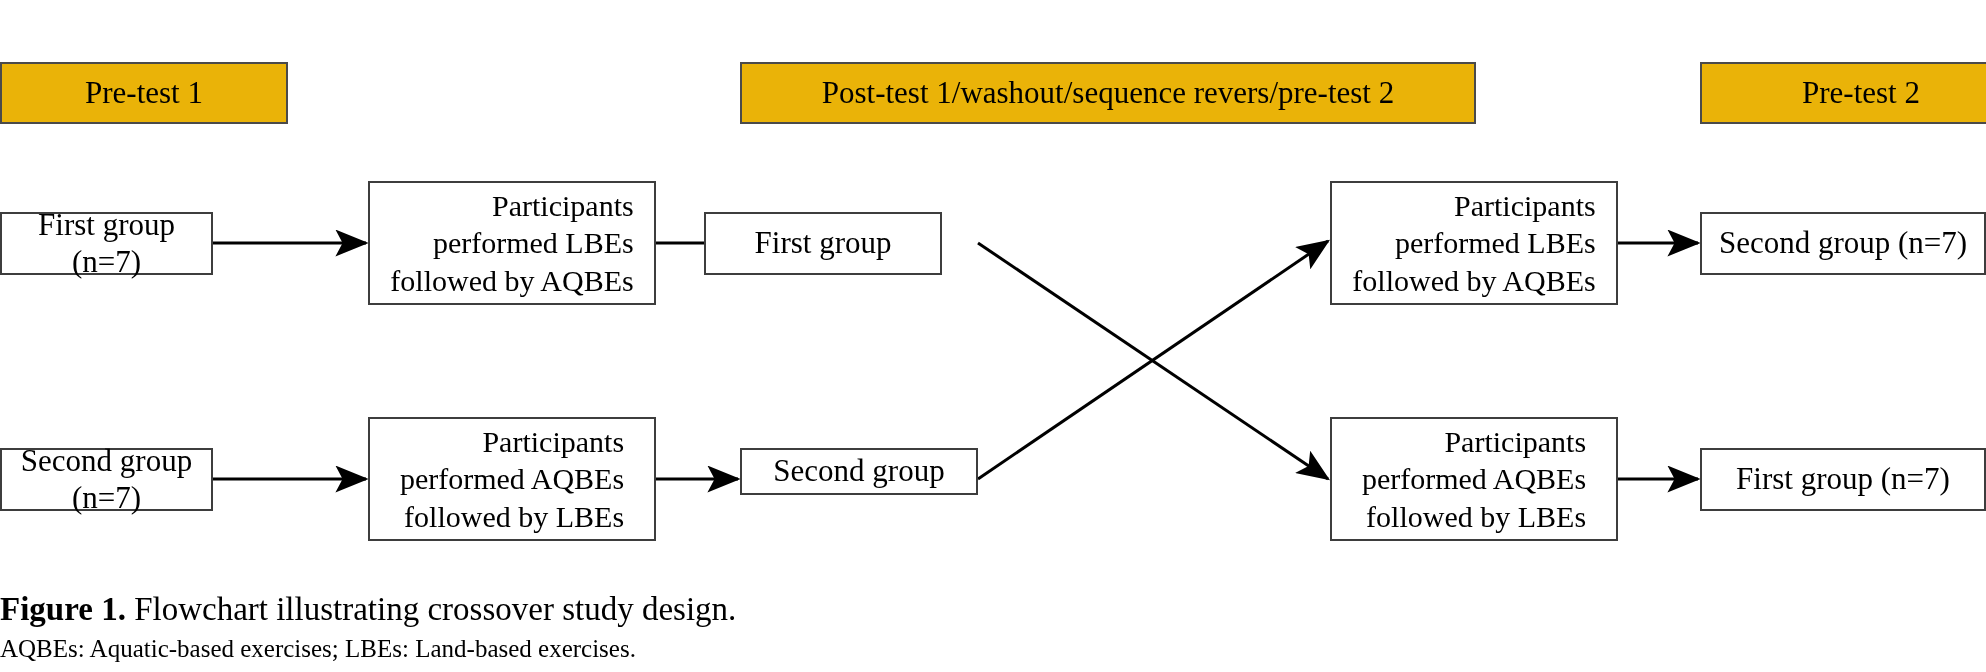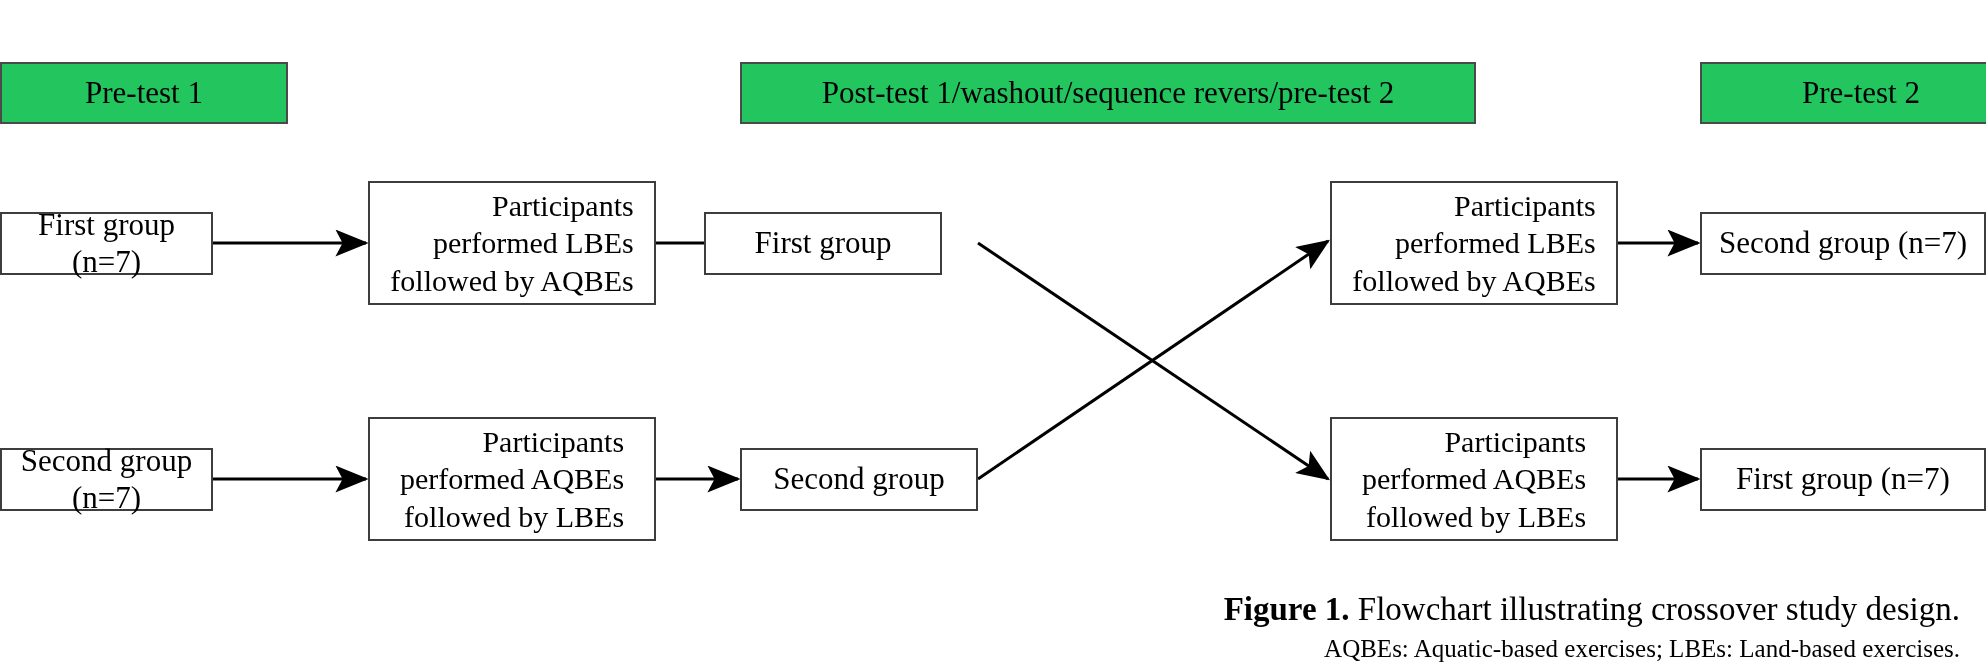--- a/index.html
+++ b/index.html
@@ -31,21 +31,21 @@
     align-items: center;
     justify-content: center;
     text-align: center;
     line-height: 1.18;
     font-size: 31px;
     padding: 2px 6px;
     z-index: 3;
   }
 
   .header-node {
-    background: #22c55e;
+    background: #eab308;
     border: 2px solid #4a4a4a;
     font-size: 31px;
   }
 
   .multiline {
     font-size: 30px;
     line-height: 1.24;
     white-space: pre-line;
     text-align: right;
   }
@@ -65,31 +65,29 @@
   #caption-block {
     position: absolute;
     left: 0;
     top: 592px;
     width: 1960px;
   }
   #caption-main {
     font-size: 33px;
     line-height: 1.05;
     white-space: nowrap;
-    text-align: right;
   }
   #caption-main .cap-label {
     font-weight: bold;
   }
   #caption-note {
     font-size: 25px;
     margin-top: 9px;
     line-height: 1.05;
     white-space: nowrap;
-    text-align: right;
   }
 </style>
 </head>
 <body>
 
 <div id="figure-root">
 
   <div class="node header-node" style="left:0px; top:62px; width:288px; height:62px;">
     <span>Pre-test 1</span>
   </div>
@@ -153,21 +151,21 @@
   <div class="node" style="left:0px; top:448px; width:213px; height:63px;">
     <span>Second group (n=7)</span>
   </div>
 
   <div class="node multiline" style="left:368px; top:417px; width:288px; height:124px;">
     <span>Participants
 performed AQBEs
 followed by LBEs</span>
   </div>
 
-  <div class="node" style="left:740px; top:448px; width:238px; height:63px;">
+  <div class="node" style="left:740px; top:448px; width:238px; height:47px;">
     <span>Second group</span>
   </div>
 
   <div class="node multiline" style="left:1330px; top:417px; width:288px; height:124px;">
     <span>Participants
 performed AQBEs
 followed by LBEs</span>
   </div>
 
   <div class="node" style="left:1700px; top:448px; width:286px; height:63px;">

